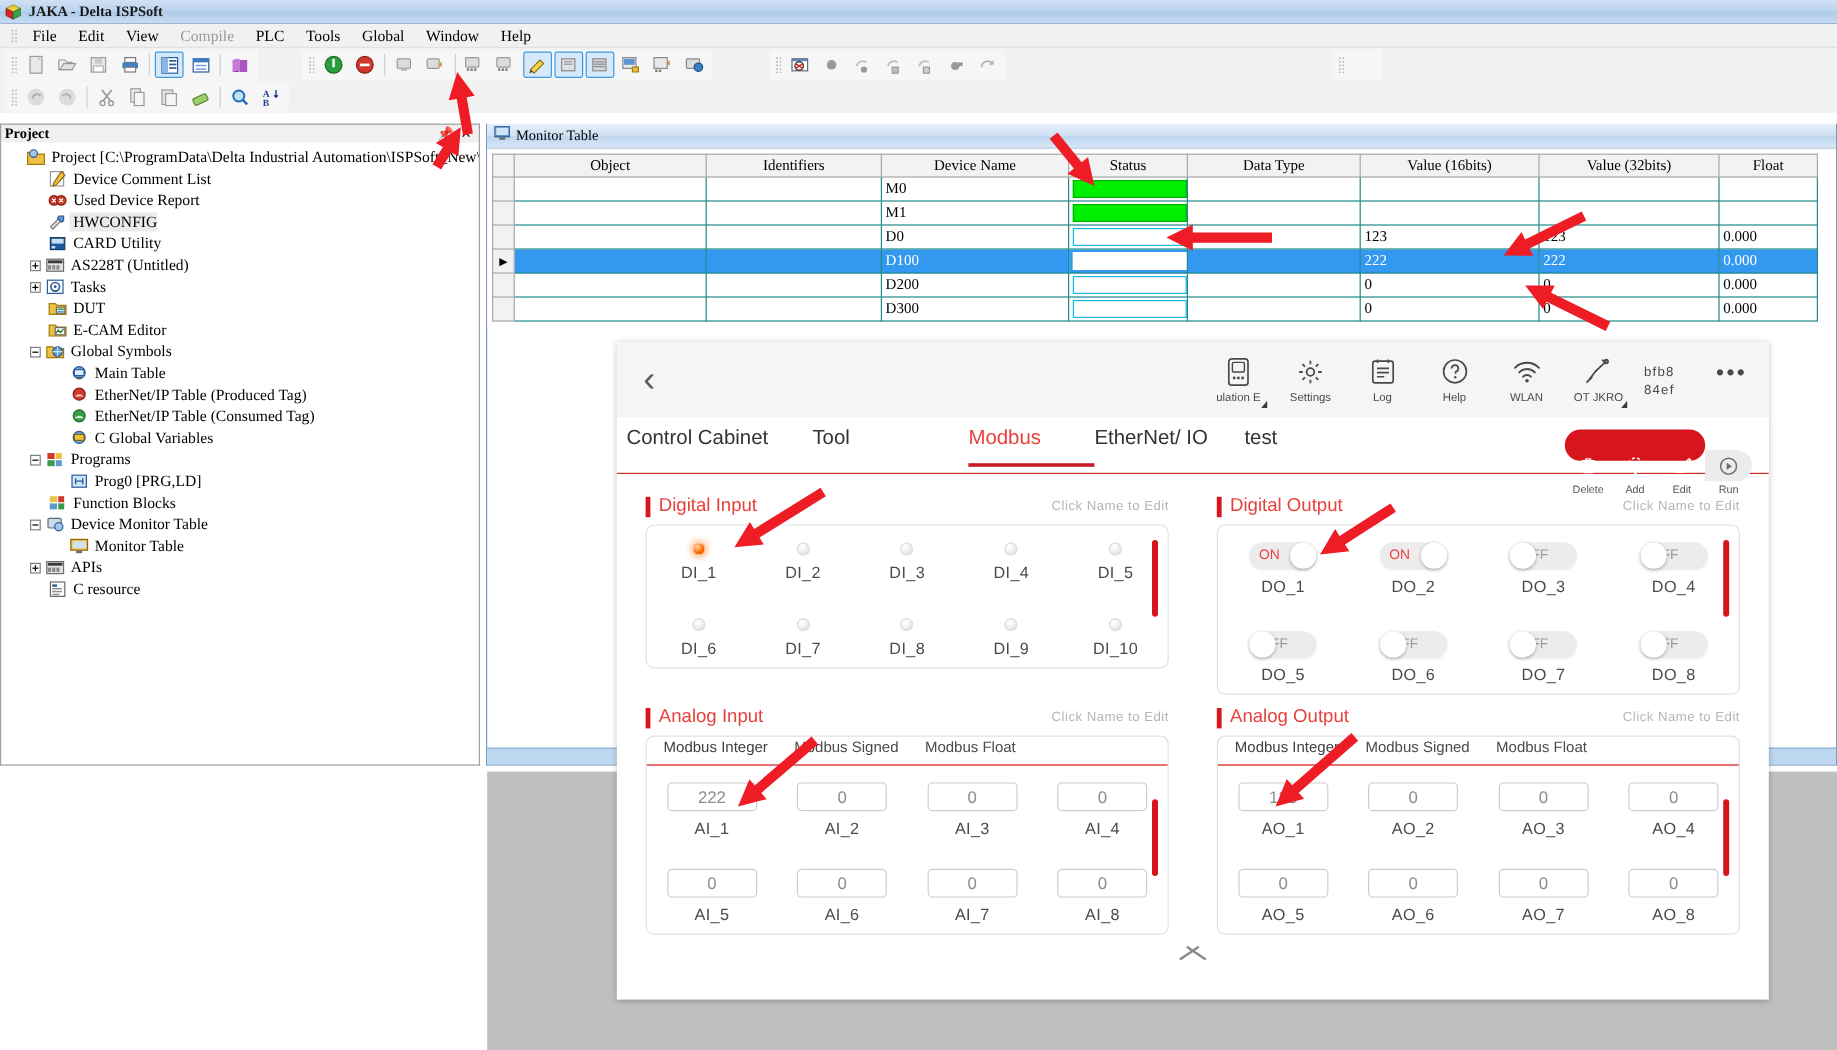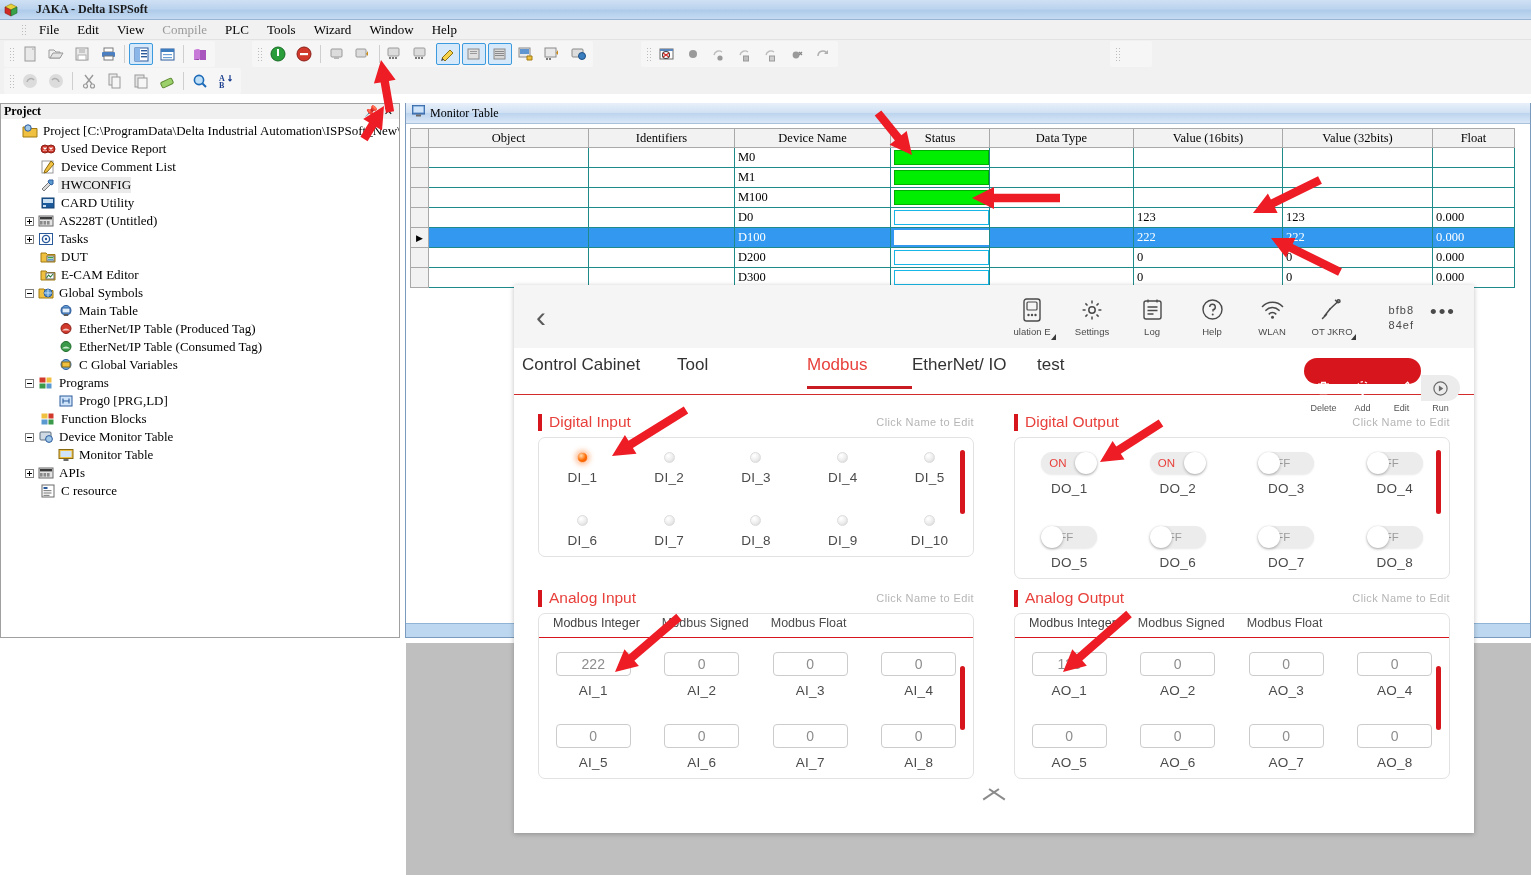--- a/index.html
+++ b/index.html
@@ -8,34 +8,34 @@
     width:1531px; height:875px; overflow:hidden;
     background:#ffffff;
     font-family:"Liberation Sans", sans-serif;
     position:relative;
   }
 
   
   #ispsoft { position:absolute; inset:0; background:#ffffff; }
 
   .titlebar {
-    height:20px; display:flex; align-items:center; gap:18px;
+    height:20px; display:flex; align-items:center; gap:6px;
     padding-left:4px;
     background:linear-gradient(to bottom,#cfe0f4 0%,#bcd4ee 45%,#aecbea 55%,#c6dbf2 100%);
     border-bottom:1px solid #9ab4d4;
   }
   .titlebar .tbtext {
     font-family:"Liberation Serif", serif;
     font-size:12px; color:#1a1a1a; font-weight:bold;
   }
   .cube { width:14px; height:14px; position:relative; }
 
   .menubar {
     height:20px; background:#f1f1f1; display:flex; align-items:center;
-    border-bottom:1px solid #e2e2e2; padding-left:18px;
+    border-bottom:1px solid #e2e2e2; padding-left:6px;
   }
   .menubar .grip { width:5px; height:12px; margin-right:4px; }
   .menu-item {
     font-family:"Liberation Serif", serif;
     font-size:13px; color:#000; padding:1px 9px; cursor:default;
   }
   .menu-item.disabled { color:#9a9a9a; }
 
   .toolbar {
     height:28px; background:#f1f1f1; display:flex; align-items:center;
@@ -140,21 +140,21 @@
     height:63px; background:#f5f5f5; display:flex; align-items:center;
     padding:0 18px 0 22px;
   }
   .j-back { font-size:30px; color:#5a5a5a; line-height:1; font-weight:300; }
   .j-topicons { margin-left:auto; display:flex; align-items:flex-end; gap:16px; }
   .j-ic { display:flex; flex-direction:column; align-items:center; width:44px; position:relative; }
   .j-ic .glyph { height:26px; display:flex; align-items:center; justify-content:center; }
   .j-ic .cap { font-size:9.5px; color:#4a4a4a; margin-top:3px; white-space:nowrap; }
   .j-ic .caret { position:absolute; right:-2px; bottom:-3px; width:0; height:0;
       border-left:5px solid transparent; border-bottom:6px solid #3a3a3a; }
-  .j-id { font-size:11px; color:#4a4a4a; line-height:15px; letter-spacing:1px; text-align:right; width:44px; }
+  .j-id { font-size:11px; color:#4a4a4a; line-height:15px; letter-spacing:1px; text-align:left; width:44px; }
   .j-dots { font-size:19px; color:#4a4a4a; letter-spacing:2px; padding-bottom:14px; }
 
   .j-tabs {
     height:47px; display:flex; align-items:center; padding-left:8px;
     border-bottom:1.5px solid #d32b2b; position:relative; background:#fff;
   }
   .j-tab { font-size:17px; color:#333; padding:0 0 12px 0; position:relative; cursor:pointer; }
   .j-tab.active { color:#e8413c; }
   .j-tab.active::after {
     content:""; position:absolute; left:0; right:0; bottom:-1.5px; height:3px; background:#c91c22;
@@ -249,21 +249,21 @@
   </div>
 
   <div class="menubar">
     <span class="grip"></span>
     <span class="menu-item">File</span>
     <span class="menu-item">Edit</span>
     <span class="menu-item">View</span>
     <span class="menu-item disabled">Compile</span>
     <span class="menu-item">PLC</span>
     <span class="menu-item">Tools</span>
-    <span class="menu-item">Wizard</span>
+    <span class="menu-item">Global</span>
     <span class="menu-item">Window</span>
     <span class="menu-item">Help</span>
   </div>
 
   <div class="toolbar">
     <div class="tbgroup">
       <span class="grip"></span>
       <span class="tbtn">
           <svg width="16" height="16">
             <rect x="3" y="1" width="10" height="14" fill="#e9e9e9" stroke="#9a9a9a"></rect>
@@ -528,34 +528,34 @@
         <span class="tico"><svg width="16" height="14">
             <path d="M1 3h6l1.5 1.5H15V13H1z" fill="#f0c040" stroke="#a07a10"></path>
             <circle cx="6" cy="4" r="3.2" fill="#9fc8e8" stroke="#2b5a9b"></circle>
           </svg></span>
         <span class="lbl">Project [C:\ProgramData\Delta Industrial Automation\ISPSoft_New\Projects</span>
       </div>
       <div class="tnode">
         <span class="spacer" style="width:24px"></span>
         <span class="spacer" style="width:15px"></span>
         <span class="tico"><svg width="16" height="14">
+            <rect x="2" y="1" width="11" height="12" fill="#fff" stroke="#9a9a9a"></rect>
+            <path d="M11 1l3 3-7 8-3 1 1-3z" fill="#f0c040" stroke="#8a6a10"></path>
+          </svg></span>
+        <span class="lbl">Device Comment List</span>
+      </div>
+      <div class="tnode">
+        <span class="spacer" style="width:24px"></span>
+        <span class="spacer" style="width:15px"></span>
+        <span class="tico"><svg width="16" height="14">
             <circle cx="5" cy="7" r="4" fill="#d0392b" stroke="#8a2018"></circle>
             <circle cx="11" cy="7" r="4" fill="#d0392b" stroke="#8a2018"></circle>
             <path d="M3.5 5.5l3 3M6.5 5.5l-3 3M9.5 5.5l3 3M12.5 5.5l-3 3" stroke="#fff" stroke-width="1.1"></path>
           </svg></span>
         <span class="lbl">Used Device Report</span>
-      </div>
-      <div class="tnode">
-        <span class="spacer" style="width:24px"></span>
-        <span class="spacer" style="width:15px"></span>
-        <span class="tico"><svg width="16" height="14">
-            <rect x="2" y="1" width="11" height="12" fill="#fff" stroke="#9a9a9a"></rect>
-            <path d="M11 1l3 3-7 8-3 1 1-3z" fill="#f0c040" stroke="#8a6a10"></path>
-          </svg></span>
-        <span class="lbl">Device Comment List</span>
       </div>
       <div class="tnode">
         <span class="spacer" style="width:24px"></span>
         <span class="spacer" style="width:15px"></span>
         <span class="tico"><svg width="16" height="14">
             <path d="M2 11l7-7 2 2-7 7z" fill="#d8d8d8" stroke="#7a7a7a"></path>
             <path d="M9 2l4 0 0 4-2 1-3-3z" fill="#5a9ad0" stroke="#2b5a9b"></path>
           </svg></span>
         <span class="lbl hl">HWCONFIG</span>
       </div>
@@ -790,33 +790,20 @@
               <td></td>
               <td></td>
               <td></td>
               <td></td>
             </tr>
             <tr class="">
               <td class="rowmark"></td>
               <td></td>
               <td></td>
               <td>M1</td>
-              <td>
-                <div class="led on"></div>
-              </td>
-              <td></td>
-              <td></td>
-              <td></td>
-              <td></td>
-            </tr>
-            <tr class="">
-              <td class="rowmark"></td>
-              <td></td>
-              <td></td>
-              <td>M100</td>
               <td>
                 <div class="led on"></div>
               </td>
               <td></td>
               <td></td>
               <td></td>
               <td></td>
             </tr>
             <tr class="">
               <td class="rowmark"></td>

